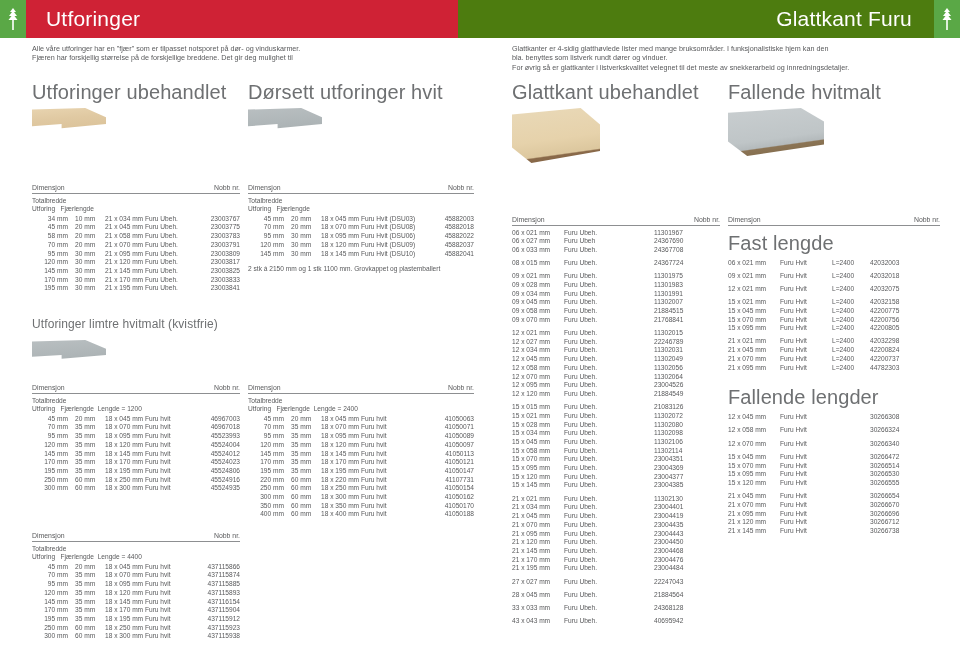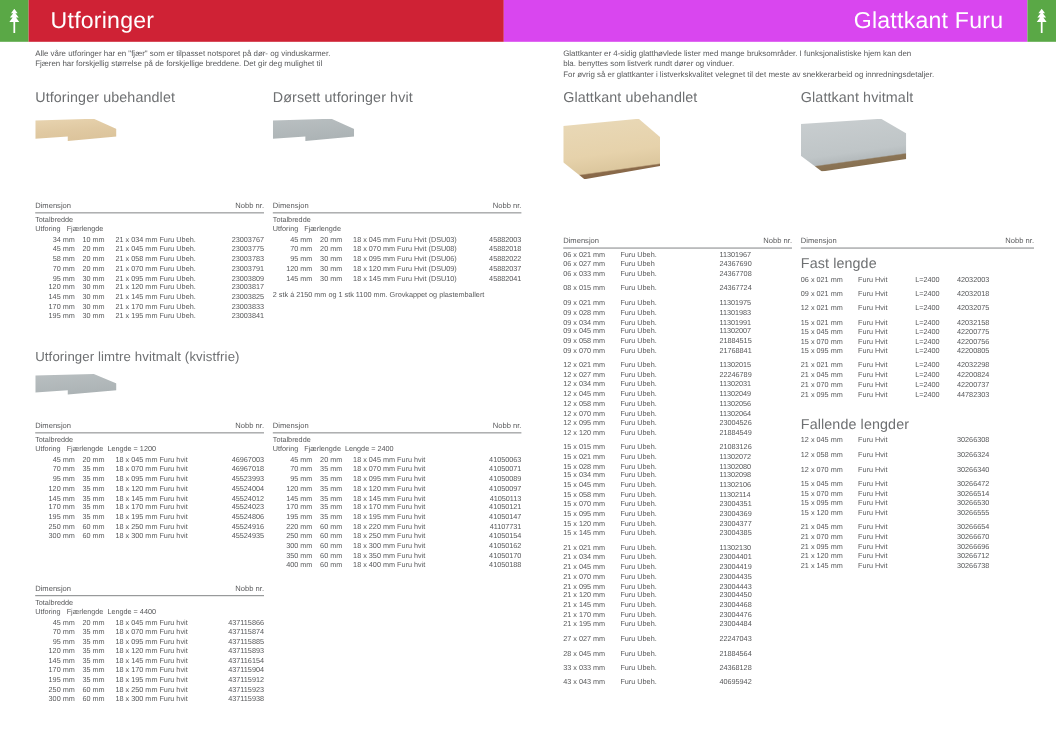--- a/index.html
+++ b/index.html
@@ -9,42 +9,42 @@
     font-family:"Liberation Sans", sans-serif;
     color:#4a4a4a;
     overflow:hidden;
     position:relative;
   }
   
   .banner{height:38px;display:flex;width:100%;text-align:center;}
   .banner .leaf-left{width:26px;background:#5aa846;display:flex;align-items:center;justify-content:center;}
   .banner .leaf-right{width:26px;background:#5aa846;display:flex;align-items:center;justify-content:center;}
   .banner .red{flex:0 0 432px;background:#cf2235;display:flex;align-items:center;}
-  .banner .orange{flex:1;background:#d946ef;display:flex;align-items:center;justify-content:flex-end;}
+  .banner .orange{flex:1;background:#4d7c0f;display:flex;align-items:center;justify-content:flex-end;}
   .banner h1{
     margin:0;padding:0 0 0 20px;color:#fff;font-weight:400;font-size:21px;letter-spacing:.2px;
   }
   .banner h2{
     margin:0;padding:0 22px 0 0;color:#fff;font-weight:400;font-size:21px;letter-spacing:.2px;
   }
   .leaf svg{display:block;}
 
   
   .page{position:relative;width:960px;height:634px;}
   .halfL{position:absolute;left:0;top:0;width:480px;height:607px;}
   .halfR{position:absolute;left:480px;top:0;width:480px;height:634px;}
 
   .intro{
     font-size:7.2px;line-height:9.4px;color:#58595b;
     position:absolute;
   }
   .intro p{margin:0;}
 
   .secthead{
-    position:absolute;font-size:13px;font-weight:400;color:#6e7072;letter-spacing:.1px;
+    position:absolute;font-size:20px;font-weight:400;color:#6e7072;letter-spacing:.1px;
     white-space:nowrap;
   }
   .secthead.small{font-size:12px;}
 
   
   .swatch{position:absolute;}
   .sw-pine-utf{
     background:
       linear-gradient(175deg,#e8d4b0 0%,#e0c9a2 40%,#d8bf95 100%);
   }
@@ -459,21 +459,21 @@
 
   <div class="halfR">
 
     <div class="intro" style="left:32px;top:6px;width:430px;">
       <p>Glattkanter er 4-sidig glatthøvlede lister med mange bruksområder. I funksjonalistiske hjem kan den</p>
       <p>bla. benyttes som listverk rundt dører og vinduer.</p>
       <p>For øvrig så er glattkanter i listverkskvalitet velegnet til det meste av snekkerarbeid og innredningsdetaljer.</p>
     </div>
 
     <div class="secthead" style="left:32px;top:43px;">Glattkant ubehandlet</div>
-    <div class="secthead" style="left:248px;top:43px;">Glattkant hvitmalt</div>
+    <div class="secthead" style="left:248px;top:43px;">Fallende hvitmalt</div>
 
     <div class="swatch" style="left:32px;top:70px;width:88px;height:55px;background:
           linear-gradient(172deg,#e9d9b8 0%,#e6d2ab 55%,#dcc79e 78%,#8a6a4a 80%,#7d5f42 100%);
           clip-path:polygon(0 12%,78% 0,100% 30%,100% 78%,22% 100%,0 72%);"></div>
 
     <div class="swatch" style="left:248px;top:70px;width:96px;height:48px;background:
           linear-gradient(172deg,#c9ced0 0%,#bfc5c7 60%,#b4babc 72%,#8b7455 74%,#7d6747 100%);
           clip-path:polygon(0 10%,76% 0,100% 28%,100% 76%,20% 100%,0 70%);"></div>
 
     <div class="tbl" style="left:32px;top:178px;width:208px;">

